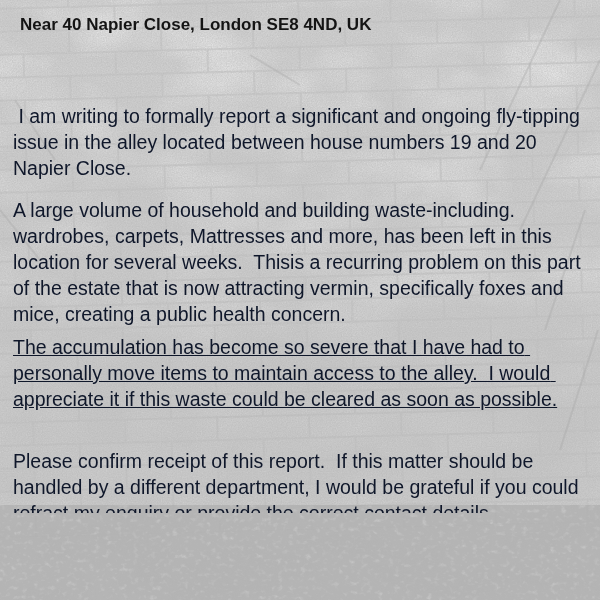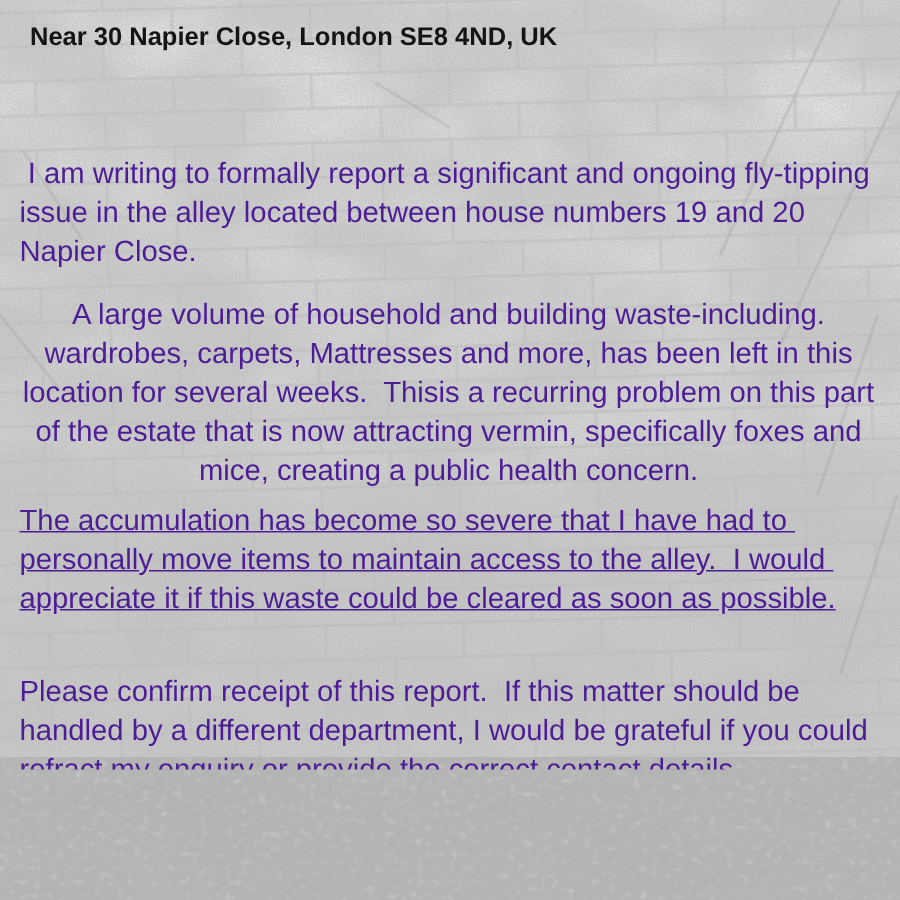--- a/index.html
+++ b/index.html
@@ -44,25 +44,25 @@
     white-space: pre-wrap;
   }
   .report-para {
     position: absolute;
     left: 13px;
     width: 572px;
     margin: 0;
     font-size: 19.5px;
     line-height: 26px;
     font-weight: normal;
-    color: #4c1d95;
+    color: #0f172a;
     white-space: pre-wrap;
   }
   .para-1 { top: 103px; }
-  .para-2 { top: 197px; text-align: center; }
+  .para-2 { top: 197px; }
   .para-3 { top: 334px; text-decoration: underline; }
   .para-4 { top: 448px; }
 </style>
 </head>
 <body>
 
 <div class="screen">
 
   <svg class="bg-svg" width="600" height="600" viewBox="0 0 600 600" aria-hidden="true">
     <defs>
@@ -114,21 +114,21 @@
       <path d="M0 210 L40 260"></path>
       <path d="M250 55 L300 85"></path>
     </g>
 
     <rect x="0" y="505" width="600" height="95" filter="url(#gravel)" opacity="0.75"></rect>
 
     <rect x="0" y="0" width="600" height="600" filter="url(#grain)" opacity="0.5"></rect>
   </svg>
 
   <div class="text-layer">
-    <h1 class="report-heading">Near 30 Napier Close, London SE8 4ND, UK</h1>
+    <h1 class="report-heading">Near 40 Napier Close, London SE8 4ND, UK</h1>
 
     <p class="report-para para-1"> I am writing to formally report a significant and ongoing fly-tipping issue in the alley located between house numbers 19 and 20 Napier Close.</p>
 
     <p class="report-para para-2">A large volume of household and building waste-including. wardrobes, carpets, Mattresses and more, has been left in this location for several weeks.  Thisis a recurring problem on this part of the estate that is now attracting vermin, specifically foxes and mice, creating a public health concern.</p>
 
     <p class="report-para para-3">The accumulation has become so severe that I have had to personally move items to maintain access to the alley.  I would appreciate it if this waste could be cleared as soon as possible.</p>
 
     <p class="report-para para-4">Please confirm receipt of this report.  If this matter should be handled by a different department, I would be grateful if you could refract my enquiry or provide the correct contact details</p>
   </div>
 

